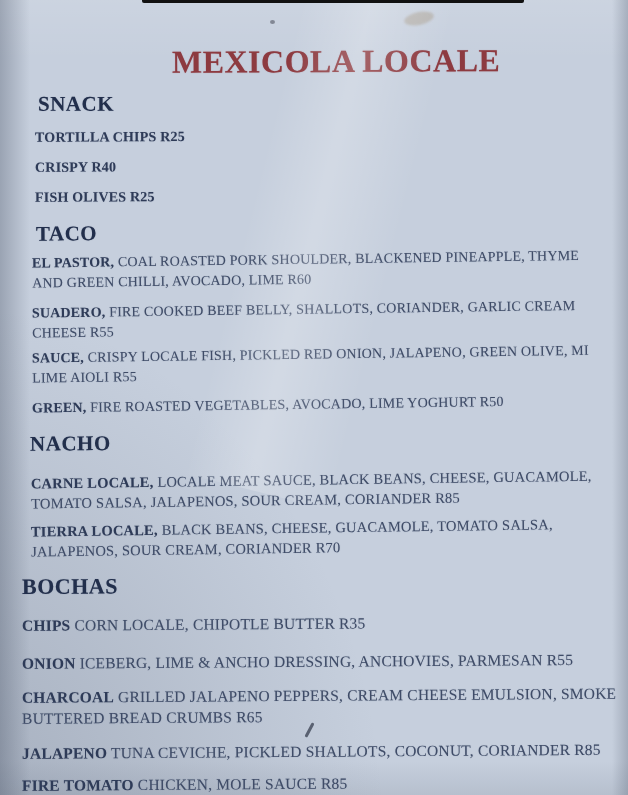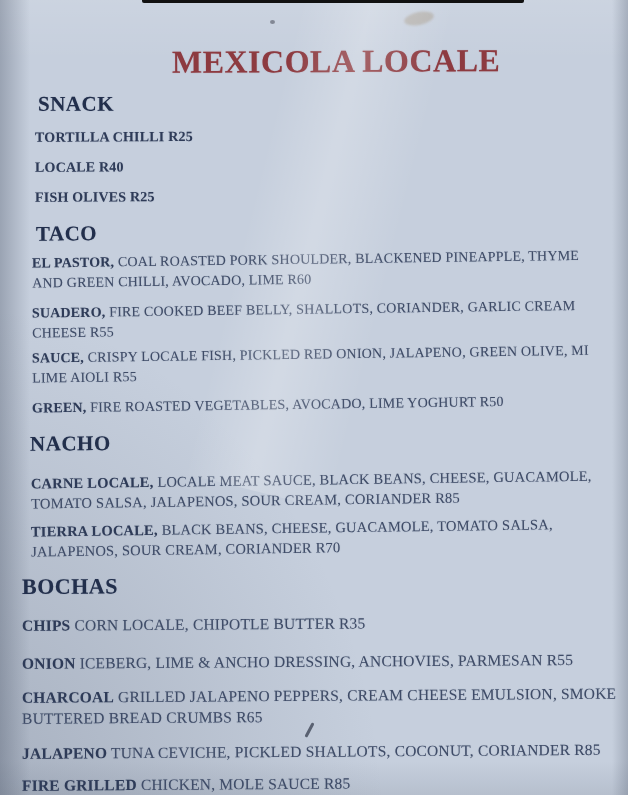--- a/index.html
+++ b/index.html
@@ -59,34 +59,34 @@
 <div class="photo">
   <div class="frame-line"></div>
   <div class="smudge"></div>
   <div class="speck"></div>
   <div class="scribble"></div>
 
   <div class="content">
     <h1 class="title">MEXICOLA LOCALE</h1>
     <div id="menu">
         <div class="heading" style="margin-top: 14px; padding-left: 38px; font-size: 21px; transform: rotate(-0.2deg);">SNACK</div>
-        <div class="item" style="margin-top: 13px; padding-left: 35px; font-size: 14px; line-height: 18px; transform: rotate(-0.3deg);"><span class="lead">TORTILLA CHILLI R25</span></div>
-        <div class="item" style="margin-top: 12px; padding-left: 35px; font-size: 14px; line-height: 18px; transform: rotate(-0.3deg);"><span class="lead">LOCALE R40</span></div>
+        <div class="item" style="margin-top: 13px; padding-left: 35px; font-size: 14px; line-height: 18px; transform: rotate(-0.3deg);"><span class="lead">TORTILLA CHIPS R25</span></div>
+        <div class="item" style="margin-top: 12px; padding-left: 35px; font-size: 14px; line-height: 18px; transform: rotate(-0.3deg);"><span class="lead">CRISPY R40</span></div>
         <div class="item" style="margin-top: 12px; padding-left: 35px; font-size: 14px; line-height: 18px; transform: rotate(-0.3deg);"><span class="lead">FISH OLIVES R25</span></div>
         <div class="heading" style="margin-top: 15px; padding-left: 36px; font-size: 21px; transform: rotate(-0.5deg);">TACO</div>
         <div class="item" style="margin-top: 8px; padding-left: 32px; font-size: 14px; line-height: 20px; transform: rotate(-0.8deg);"><span class="lead">EL PASTOR,</span><span class="rest"> COAL ROASTED PORK SHOULDER, BLACKENED PINEAPPLE, THYME</span><div class="l2">AND GREEN CHILLI, AVOCADO, LIME R60</div></div>
         <div class="item" style="margin-top: 10px; padding-left: 32px; font-size: 14px; line-height: 20px; transform: rotate(-0.8deg);"><span class="lead">SUADERO,</span><span class="rest"> FIRE COOKED BEEF BELLY, SHALLOTS, CORIANDER, GARLIC CREAM</span><div class="l2">CHEESE R55</div></div>
         <div class="item" style="margin-top: 5px; padding-left: 32px; font-size: 14px; line-height: 20px; transform: rotate(-0.8deg);"><span class="lead">SAUCE,</span><span class="rest"> CRISPY LOCALE FISH, PICKLED RED ONION, JALAPENO, GREEN OLIVE, MI</span><div class="l2">LIME AIOLI R55</div></div>
         <div class="item" style="margin-top: 10px; padding-left: 32px; font-size: 14px; line-height: 20px; transform: rotate(-0.8deg);"><span class="lead">GREEN,</span><span class="rest"> FIRE ROASTED VEGETABLES, AVOCADO, LIME YOGHURT R50</span></div>
         <div class="heading" style="margin-top: 13px; padding-left: 30px; font-size: 21px; transform: rotate(-0.5deg);">NACHO</div>
         <div class="item" style="margin-top: 18px; padding-left: 31px; font-size: 14.5px; line-height: 20px; transform: rotate(-0.8deg);"><span class="lead">CARNE LOCALE,</span><span class="rest"> LOCALE MEAT SAUCE, BLACK BEANS, CHEESE, GUACAMOLE,</span><div class="l2">TOMATO SALSA, JALAPENOS, SOUR CREAM, CORIANDER R85</div></div>
         <div class="item" style="margin-top: 8px; padding-left: 31px; font-size: 14.5px; line-height: 20px; transform: rotate(-0.8deg);"><span class="lead">TIERRA LOCALE,</span><span class="rest"> BLACK BEANS, CHEESE, GUACAMOLE, TOMATO SALSA,</span><div class="l2">JALAPENOS, SOUR CREAM, CORIANDER R70</div></div>
         <div class="heading" style="margin-top: 13px; padding-left: 22px; font-size: 22px; transform: rotate(-0.3deg);">BOCHAS</div>
         <div class="item" style="margin-top: 16px; padding-left: 22px; font-size: 15.5px; line-height: 21px; transform: rotate(-0.4deg);"><span class="lead">CHIPS</span><span class="rest"> CORN LOCALE, CHIPOTLE BUTTER R35</span></div>
         <div class="item" style="margin-top: 17px; padding-left: 22px; font-size: 15.5px; line-height: 21px; transform: rotate(-0.4deg);"><span class="lead">ONION</span><span class="rest"> ICEBERG, LIME &amp; ANCHO DRESSING, ANCHOVIES, PARMESAN R55</span></div>
         <div class="item" style="margin-top: 13px; padding-left: 22px; font-size: 15.5px; line-height: 21px; transform: rotate(-0.4deg);"><span class="lead">CHARCOAL</span><span class="rest"> GRILLED JALAPENO PEPPERS, CREAM CHEESE EMULSION, SMOKE</span><div class="l2">BUTTERED BREAD CRUMBS R65</div></div>
         <div class="item" style="margin-top: 14px; padding-left: 22px; font-size: 15.5px; line-height: 21px; transform: rotate(-0.4deg);"><span class="lead">JALAPENO</span><span class="rest"> TUNA CEVICHE, PICKLED SHALLOTS, COCONUT, CORIANDER R85</span></div>
-        <div class="item" style="margin-top: 11px; padding-left: 22px; font-size: 15.5px; line-height: 21px; transform: rotate(-0.4deg);"><span class="lead">FIRE GRILLED</span><span class="rest"> CHICKEN, MOLE SAUCE R85</span></div>
+        <div class="item" style="margin-top: 11px; padding-left: 22px; font-size: 15.5px; line-height: 21px; transform: rotate(-0.4deg);"><span class="lead">FIRE TOMATO</span><span class="rest"> CHICKEN, MOLE SAUCE R85</span></div>
       </div>
   </div>
 
   <div class="streak"></div>
 </div>
 
 </body></html>

